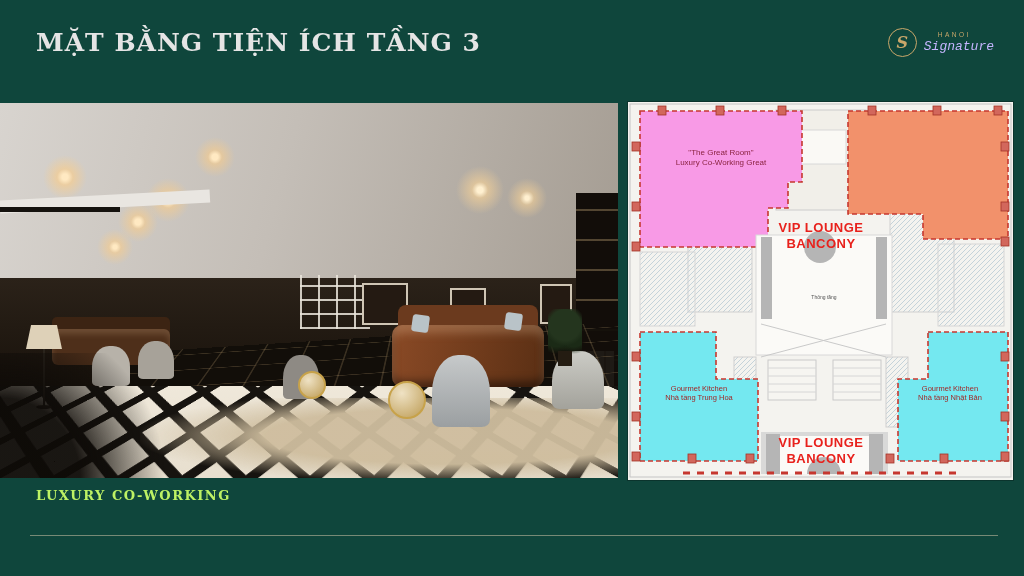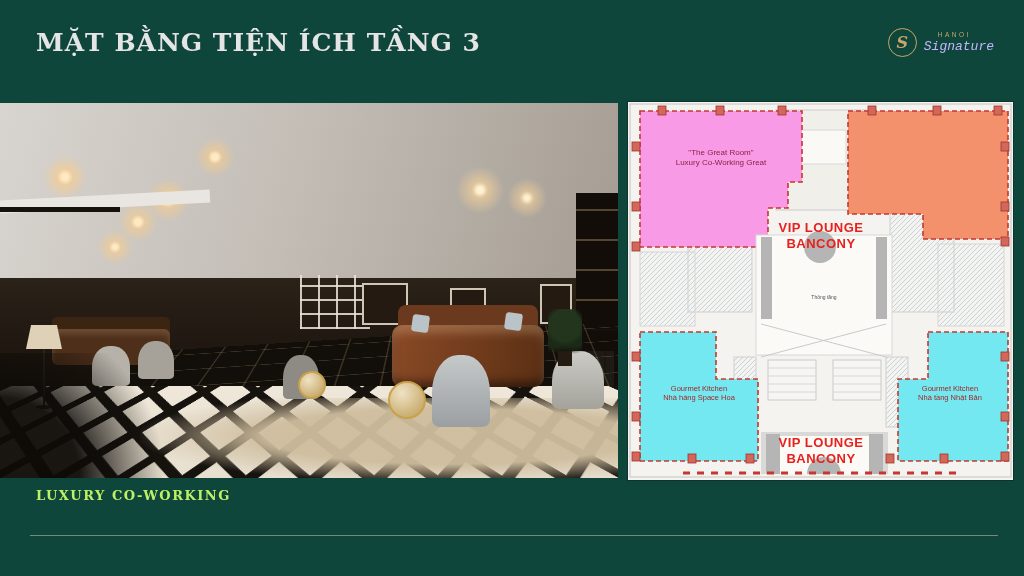--- a/index.html
+++ b/index.html
@@ -243,21 +243,21 @@
   </svg>
 
   <div class="plan-label lbl-great">
     <div>"The Great Room"</div>
     <div>Luxury Co-Working Great</div>
   </div>
   <div class="plan-label lbl-vip top">VIP LOUNGE BANCONY</div>
   <div class="plan-label lbl-vip bottom">VIP LOUNGE BANCONY</div>
   <div class="plan-label lbl-gk left">
     <div>Gourmet Kitchen</div>
-    <div>Nhà hàng Space Hoa</div>
+    <div>Nhà tầng Trung Hoa</div>
   </div>
   <div class="plan-label lbl-gk right">
     <div>Gourmet Kitchen</div>
     <div>Nhà tầng Nhật Bản</div>
   </div>
   <div class="plan-label lbl-atrium">Thông tầng</div>
 </div>
 
 <div class="caption">LUXURY CO-WORKING</div>
 <div class="goldline"></div>

